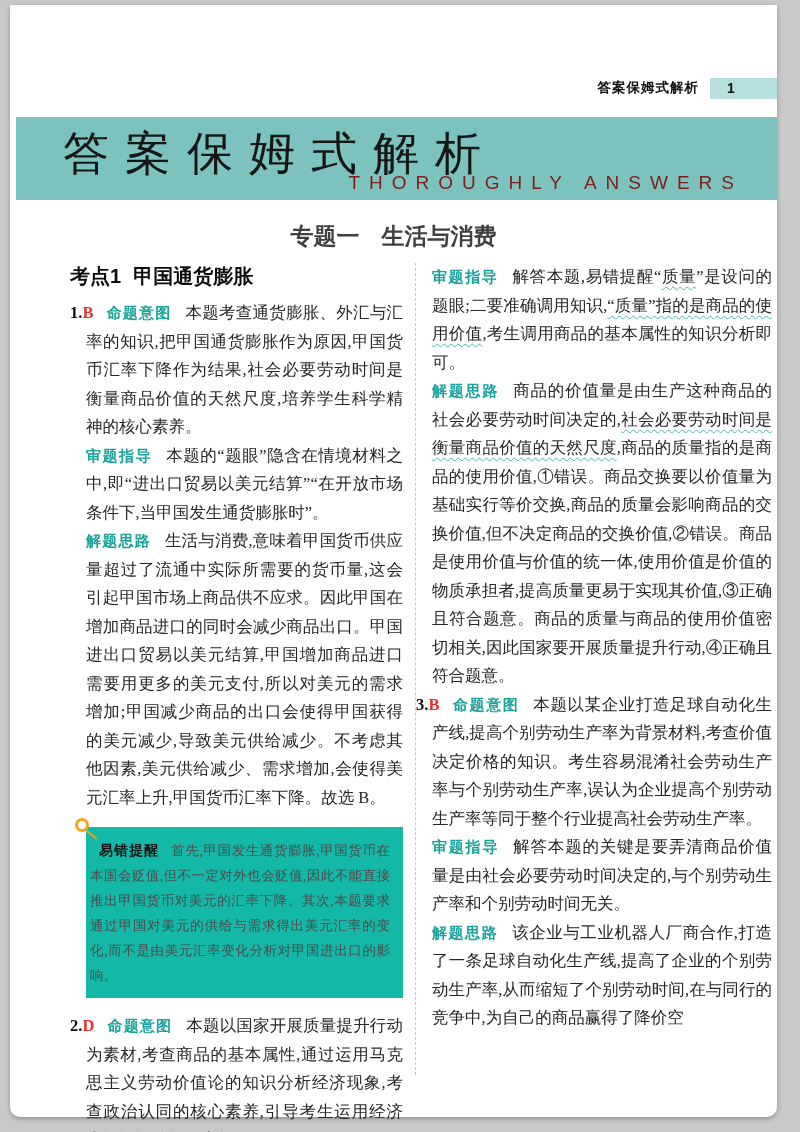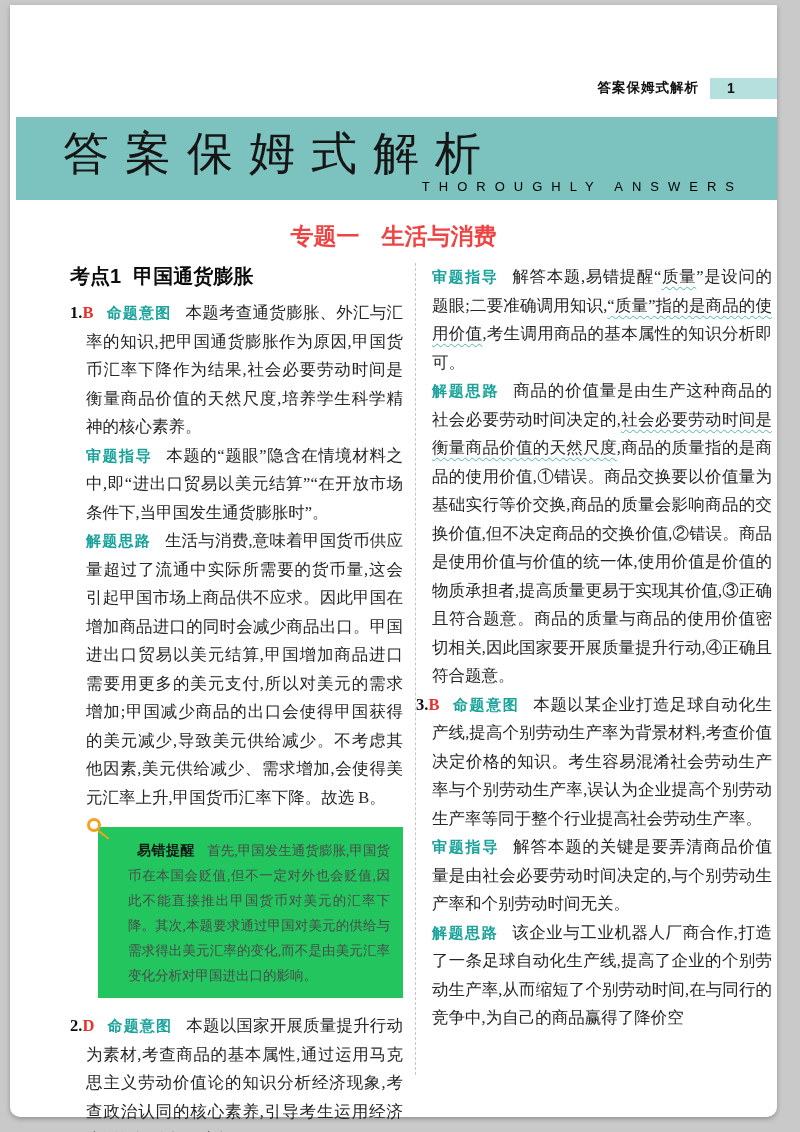--- a/index.html
+++ b/index.html
@@ -32,26 +32,26 @@
     position:absolute; top:112px; left:6px; right:0; height:83px;
     background:#7cc2bf;
   }
   .banner-title {
     position:absolute; left:47px; top:6px;
     font-size:46px; font-weight:400; color:#161616;
     letter-spacing:16px; white-space:nowrap;
   }
   .banner-sub {
     position:absolute; right:34px; bottom:6px;
-    font-size:13px; color:#000000; letter-spacing:9px; white-space:nowrap;
+    font-size:19px; color:#7f1d1d; letter-spacing:9px; white-space:nowrap;
   }
   
   .section-title {
     position:absolute; top:216px; left:0; width:100%;
-    text-align:center; font-size:23px; font-weight:bold; color:#ef4444;
+    text-align:center; font-size:23px; font-weight:bold; color:#404040;
   }
   .section-title .st-prefix { margin-right:22px; }
   
   .columns {
     position:absolute; left:60px; top:258px; width:702px; height:812px;
     display:flex;
   }
   .col { box-sizing:border-box; }
   .col-left  { width:345px; padding-left:16px; padding-right:12px; }
   .col-right { width:357px; padding-left:16px; border-left:1px dashed #c6c6c6; }
@@ -77,22 +77,22 @@
   }
   .wavy {
     text-decoration:underline;
     text-decoration-style:wavy;
     text-decoration-color:#4db8b0;
     text-decoration-thickness:1px;
     text-underline-offset:4px;
   }
   
   .callout {
-    position:relative; margin:15px 0 14px 12px;
-    background:#22c55e; padding:11px 13px 10px 30px;
+    position:relative; margin:15px 0 14px 0;
+    background:#14b8a6; padding:11px 13px 10px 4px;
   }
   .ring {
     position:absolute; left:-11px; top:-9px;
     width:8px; height:8px; border:3.5px solid #f6a21e; border-radius:50%;
     background:#fff;
   }
   .ring::after {
     content:""; position:absolute; left:9px; top:9px;
     width:13px; height:2px; background:#f6a21e;
     transform:rotate(38deg); transform-origin:0 0;

